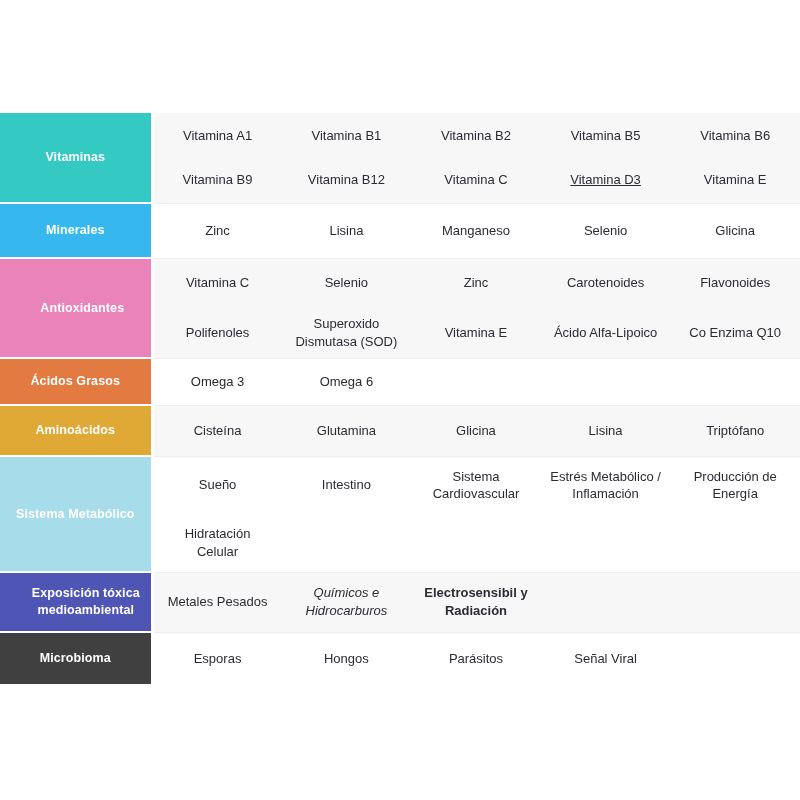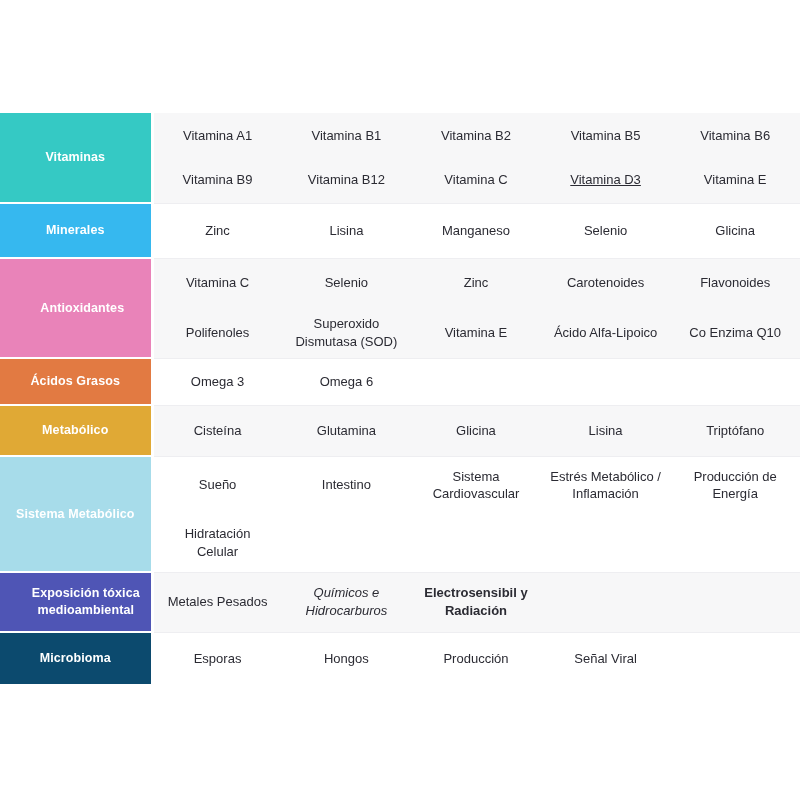--- a/index.html
+++ b/index.html
@@ -131,21 +131,21 @@
               <span class="cat-label" style="white-space: pre-line;">Ácidos Grasos</span>
             </td>
             <td class="item first-col" style="height: 47px;"><span style="white-space: pre-line;">Omega 3</span></td>
             <td class="item" style="height: 47px;"><span style="white-space: pre-line;">Omega 6</span></td>
             <td class="item" style="height: 47px;"><span style="white-space: pre-line;"></span></td>
             <td class="item" style="height: 47px;"><span style="white-space: pre-line;"></span></td>
             <td class="item" style="height: 47px;"><span style="white-space: pre-line;"></span></td>
           </tr>
           <tr class="band-a rowsep">
             <td class="cat" rowspan="1" style="background: rgb(224, 169, 53); height: 51px;">
-              <span class="cat-label" style="white-space: pre-line;">Metabólico</span>
+              <span class="cat-label" style="white-space: pre-line;">Aminoácidos</span>
             </td>
             <td class="item first-col" style="height: 51px;"><span style="white-space: pre-line;">Cisteína</span></td>
             <td class="item" style="height: 51px;"><span style="white-space: pre-line;">Glutamina</span></td>
             <td class="item" style="height: 51px;"><span style="white-space: pre-line;">Glicina</span></td>
             <td class="item" style="height: 51px;"><span style="white-space: pre-line;">Lisina</span></td>
             <td class="item" style="height: 51px;"><span style="white-space: pre-line;">Triptófano</span></td>
           </tr>
           <tr class="band-b">
             <td class="cat" rowspan="2" style="background: rgb(167, 220, 234); height: 116px;">
               <span class="cat-label" style="white-space: pre-line;">Sistema Metabólico</span>
@@ -174,25 +174,25 @@
             </td>
             <td class="item first-col" style="height: 60px;"><span style="white-space: pre-line;">Metales Pesados</span></td>
             <td class="item" style="height: 60px;"><span style="white-space: pre-line; font-style: italic;">Químicos e
 Hidrocarburos</span></td>
             <td class="item" style="height: 60px; font-weight: bold;"><span style="white-space: pre-line;">Electrosensibil  y
 Radiación</span></td>
             <td class="item" style="height: 60px;"><span style="white-space: pre-line;"></span></td>
             <td class="item" style="height: 60px;"><span style="white-space: pre-line;"></span></td>
           </tr>
           <tr class="band-b rowsep last">
-            <td class="cat" rowspan="1" style="background: #0c4a6e; height: 53px;">
+            <td class="cat" rowspan="1" style="background: #404040; height: 53px;">
               <span class="cat-label" style="white-space: pre-line;">Microbioma</span>
             </td>
             <td class="item first-col" style="height: 53px;"><span style="white-space: pre-line;">Esporas</span></td>
             <td class="item" style="height: 53px;"><span style="white-space: pre-line;">Hongos</span></td>
-            <td class="item" style="height: 53px;"><span style="white-space: pre-line;">Producción</span></td>
+            <td class="item" style="height: 53px;"><span style="white-space: pre-line;">Parásitos</span></td>
             <td class="item" style="height: 53px;"><span style="white-space: pre-line;">Señal Viral</span></td>
             <td class="item" style="height: 53px;"><span style="white-space: pre-line;"></span></td>
           </tr>
         </tbody>
     </table>
   </div>
 </div>
 
 </body></html>

